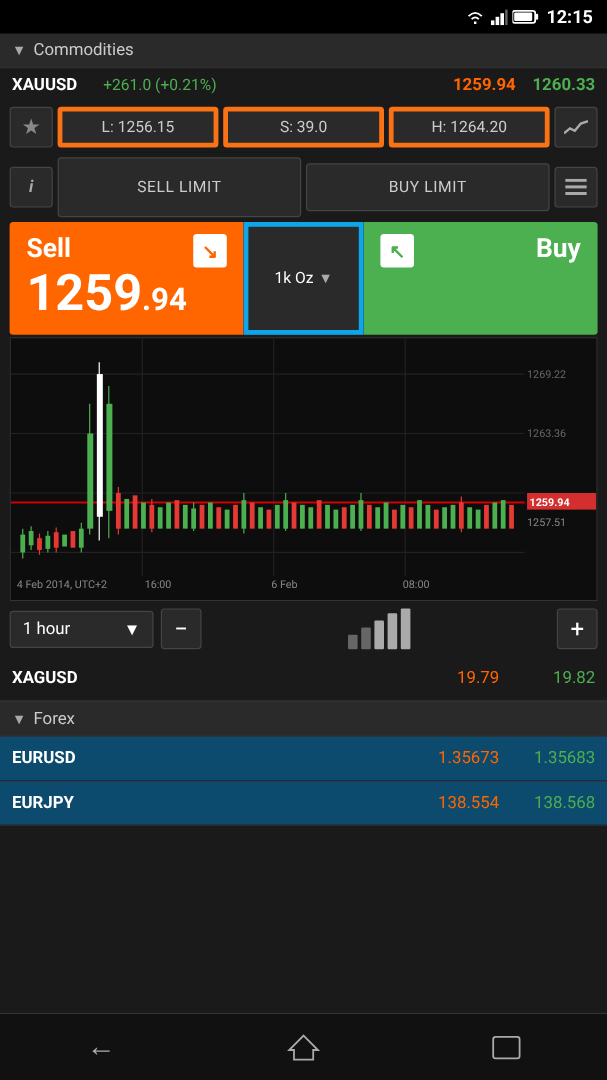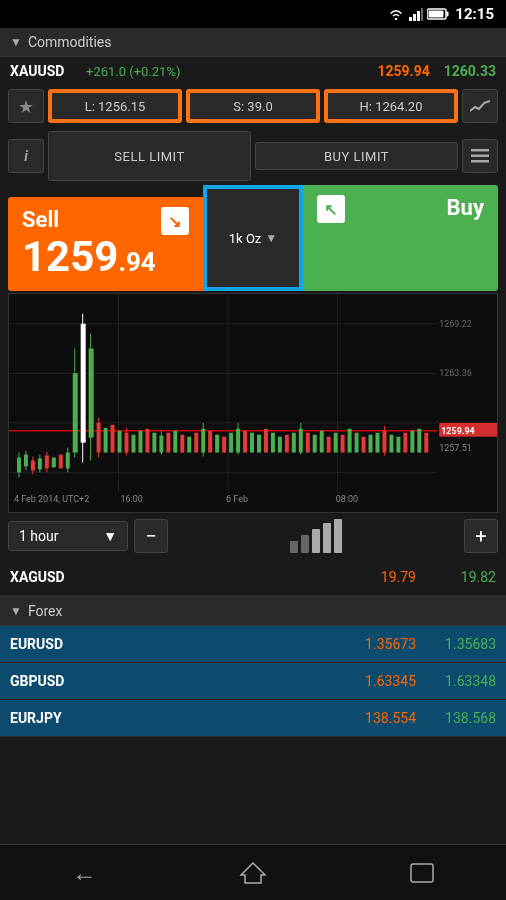--- a/index.html
+++ b/index.html
@@ -161,21 +161,21 @@
       display: flex;
       align-items: center;
       justify-content: center;
       font-size: 13px;
       color: #ccc;
       cursor: pointer;
       letter-spacing: 0.5px;
     }
     .buy-limit-btn {
       flex: 1;
-      height: 28px;
+      height: 40px;
       background: #2a2a2a;
       border: 1px solid #444;
       border-radius: 3px;
       display: flex;
       align-items: center;
       justify-content: center;
       font-size: 13px;
       color: #ccc;
       cursor: pointer;
       letter-spacing: 0.5px;
@@ -200,21 +200,20 @@
       padding: 0 8px;
       gap: 0;
       margin-bottom: 2px;
     }
     .sell-btn {
       background: #ff6600;
       flex: 1;
       padding: 10px 14px;
       border-radius: 3px 0 0 3px;
       position: relative;
-      margin-top: 12px;
     }
     .sell-btn .btn-label {
       font-size: 22px;
       font-weight: bold;
       color: #fff;
     }
     .sell-btn .btn-arrow {
       position: absolute;
       top: 10px;
       right: 14px;
@@ -655,25 +654,20 @@
   <span style="color:#ccc;font-size:14px;">Forex</span>
 </div>
 
 <div class="instrument-list">
   <div class="list-row">
     <span class="inst-name">EURUSD</span>
     <span class="inst-sell">1.35673</span>
     <span class="inst-buy">1.35683</span>
   </div>
   <div class="list-row">
-    <span class="inst-name">GBPUSD</span>
-    <span class="inst-sell">1.63345</span>
-    <span class="inst-buy">1.63348</span>
-  </div>
-  <div class="list-row">
     <span class="inst-name">EURJPY</span>
     <span class="inst-sell">138.554</span>
     <span class="inst-buy">138.568</span>
   </div>
 </div>
 
 <div class="bottom-nav">
   <div class="nav-btn">
     <span class="nav-icon">←</span>
   </div>

